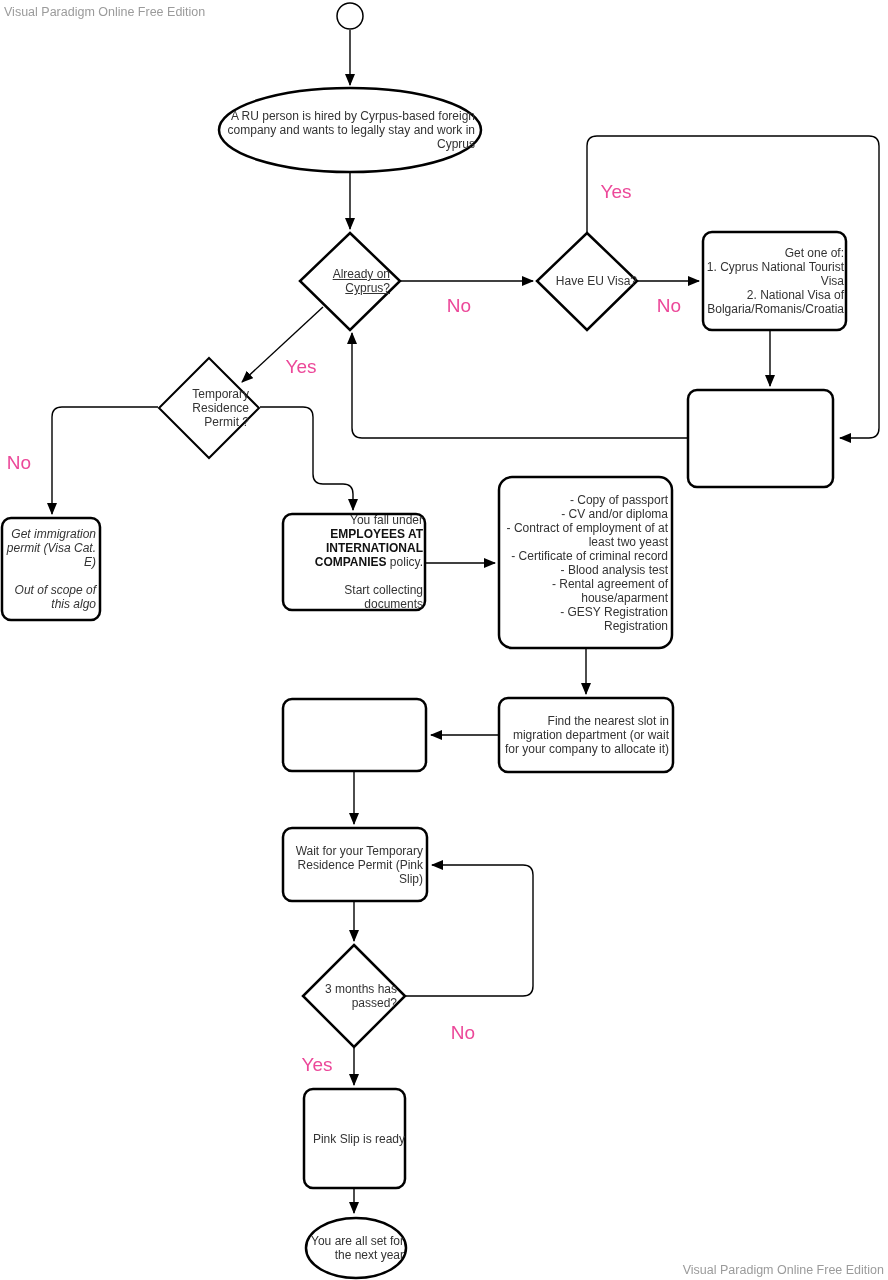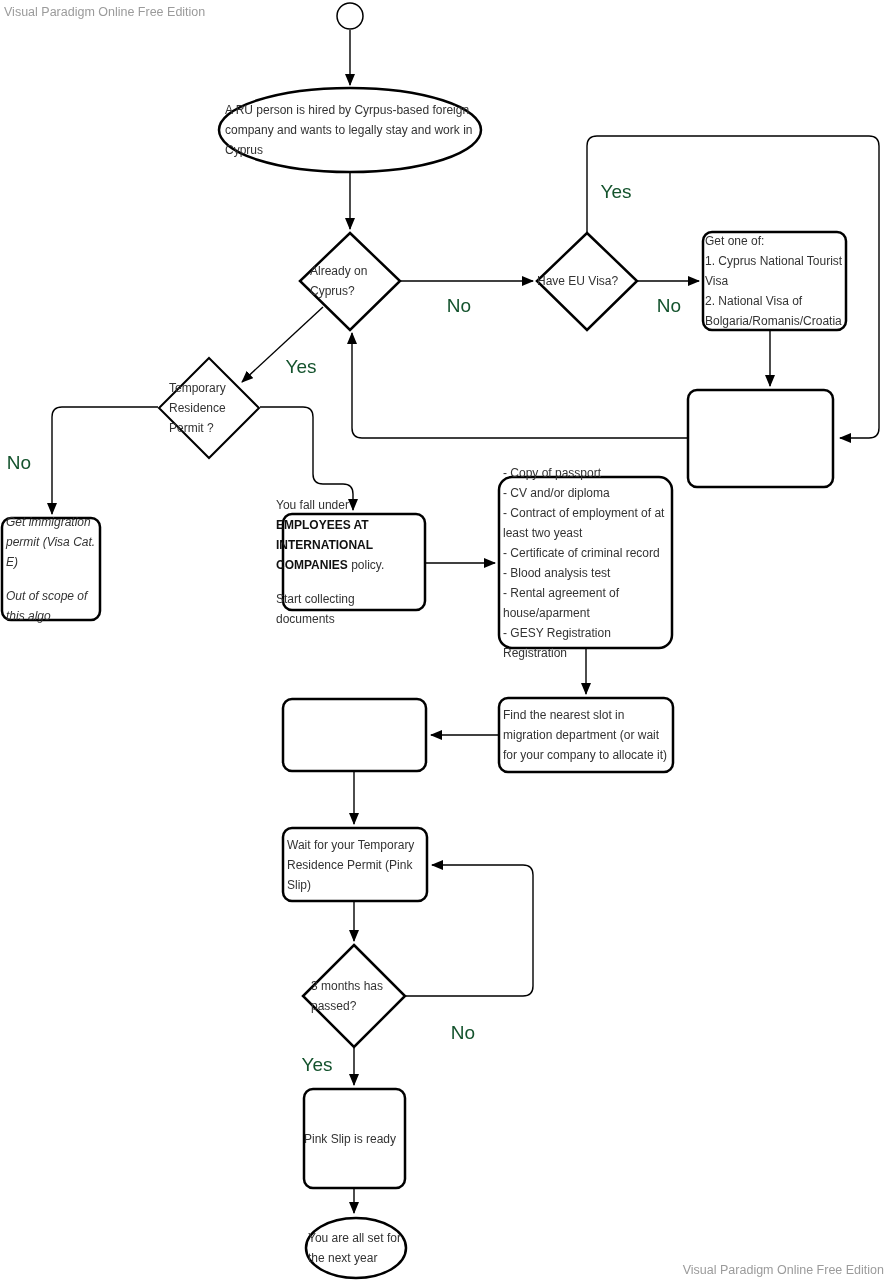--- a/index.html
+++ b/index.html
@@ -18,33 +18,33 @@
   #shapes {
     position: absolute;
     left: 0;
     top: 0;
   }
   .node-text {
     position: absolute;
     display: flex;
     align-items: center;
     justify-content: center;
-    text-align: left;
+    text-align: right;
     font-size: 12px;
-    line-height: 20px;
+    line-height: 14px;
     color: #333333;
   }
   .node-text .para { width: 100%; }
   .gap-top { margin-top: 14px; }
   .edge-label {
     position: absolute;
     transform: translate(-50%, -50%);
     font-size: 19px;
     line-height: 1;
-    color: #14532d;
+    color: #ec4899;
     white-space: nowrap;
   }
   .watermark {
     position: absolute;
     font-size: 12.5px;
     color: #9b9b9b;
     white-space: nowrap;
   }
   #watermark-top { left: 4px; top: 5px; }
   #watermark-bottom { right: 4px; top: 1263px; }
@@ -99,21 +99,21 @@
     <polygon points="354,945 405,996 354,1047 303,996" fill="#ffffff" stroke="#000000" stroke-width="2.5"></polygon>
     <rect x="304" y="1089" width="101" height="99" rx="9" fill="#ffffff" stroke="#000000" stroke-width="2.5"></rect>
     <ellipse cx="356" cy="1248" rx="50" ry="30" fill="#ffffff" stroke="#000000" stroke-width="2.5"></ellipse>
   </svg>
 
   <div class="node-text" style="left:225px; top:95px; width:250px; height:70px;">
     <div class="para">A RU person is hired by Cyrpus-based foreign company and wants to legally stay and work in Cyprus</div>
   </div>
 
   <div class="node-text" style="left:300px; top:252px; width:100px; height:58px;">
-    <div class="para" style="width:80px; margin:0 auto;">Already on Cyprus?</div>
+    <div class="para" style="width:80px; margin:0 auto;text-decoration:underline;">Already on Cyprus?</div>
   </div>
 
   <div class="node-text" style="left:537px; top:262px; width:100px; height:38px;">
     <div class="para">Have EU Visa?</div>
   </div>
 
   <div class="node-text" style="left:705px; top:236px; width:139px; height:90px;">
     <div class="para">
       <div>Get one of:</div>
       <div>1. Cyprus National Tourist Visa</div>
@@ -126,21 +126,21 @@
     <div class="para">Temporary Residence Permit ?</div>
   </div>
 
   <div class="node-text" style="left:6px; top:524px; width:90px; height:90px;font-style:italic;">
     <div class="para">
       <div>Get immigration permit (Visa Cat. E)</div>
       <div class="gap-top">Out of scope of this algo</div>
     </div>
   </div>
 
-  <div class="node-text" style="left:276px; top:518px; width:136px; height:88px;">
+  <div class="node-text" style="left:287px; top:518px; width:136px; height:88px;">
     <div class="para">
       <div><span>You fall under </span><b>EMPLOYEES AT INTERNATIONAL COMPANIES</b><span> policy.</span></div>
       <div class="gap-top">Start collecting documents</div>
     </div>
   </div>
 
   <div class="node-text" style="left:503px; top:483px; width:165px; height:159px;">
     <div class="para">
       <div>- Copy of passport</div>
       <div>- CV and/or diploma</div>

